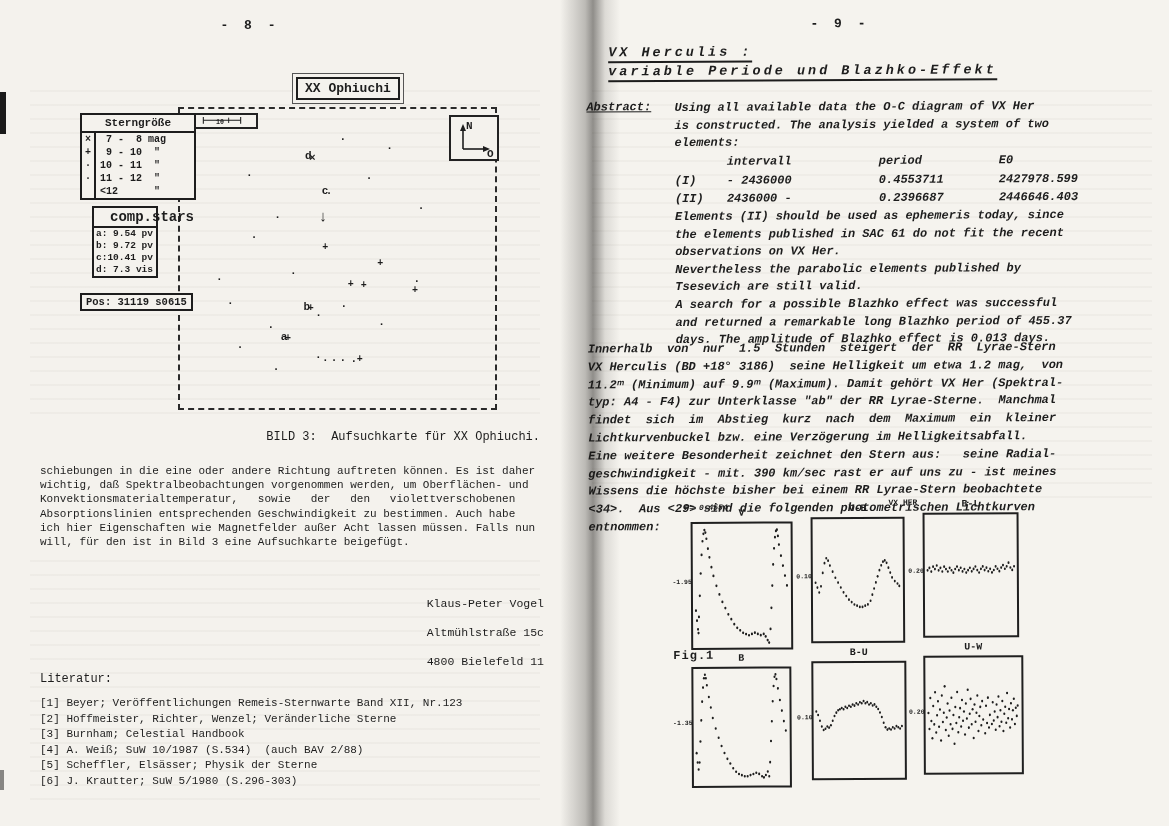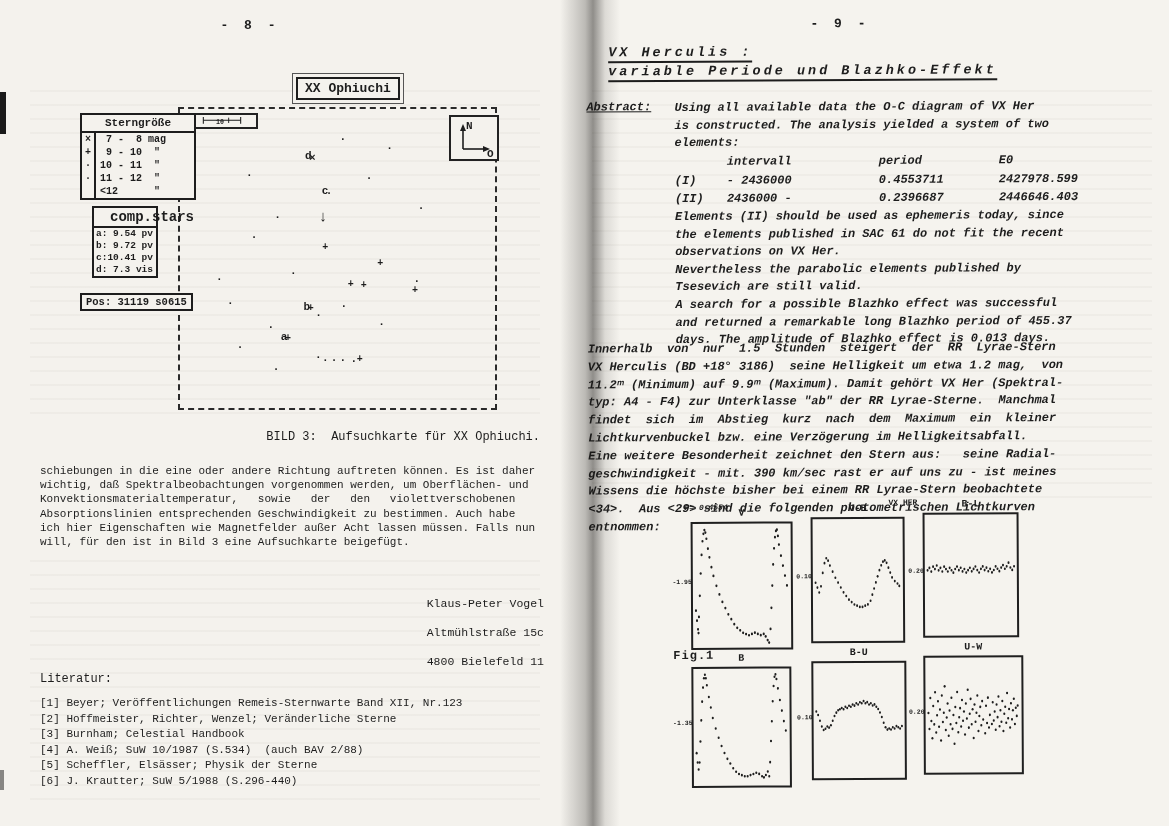--- a/index.html
+++ b/index.html
@@ -201,21 +201,21 @@
         <div class="line">Altmühlstraße 15c</div>
         <div class="line">4800 Bielefeld 11</div>
       </div>
     <div id="lit-title">Literatur:</div>
     <div id="lit-items">
         <div class="line">[1] Beyer; Veröffentlichungen Remeis-Sternwarte Band XII, Nr.123</div>
         <div class="line">[2] Hoffmeister, Richter, Wenzel; Veränderliche Sterne</div>
         <div class="line">[3] Burnham; Celestial Handbook</div>
         <div class="line">[4] A. Weiß; SuW 10/1987 (S.534)  (auch BAV 2/88)</div>
         <div class="line">[5] Scheffler, Elsässer; Physik der Sterne</div>
-        <div class="line">[6] J. Krautter; SuW 5/1988 (S.296-440)</div>
+        <div class="line">[6] J. Krautter; SuW 5/1980 (S.296-303)</div>
       </div>
   </div>
 
   <div class="page" id="page-right">
    <div class="bleed" style="left:20px;top:90px;width:560px;height:420px;"></div>
    <div id="rp-inner">
     <div class="pnum" style="left:0;top:16px;width:540px;text-align:center;">- 9 -</div>
 
     <div class="rp-title" style="top:44px;">VX Herculis :</div>
     <div class="rp-title" style="top:63px;">variable Periode und Blazhko-Effekt</div>

